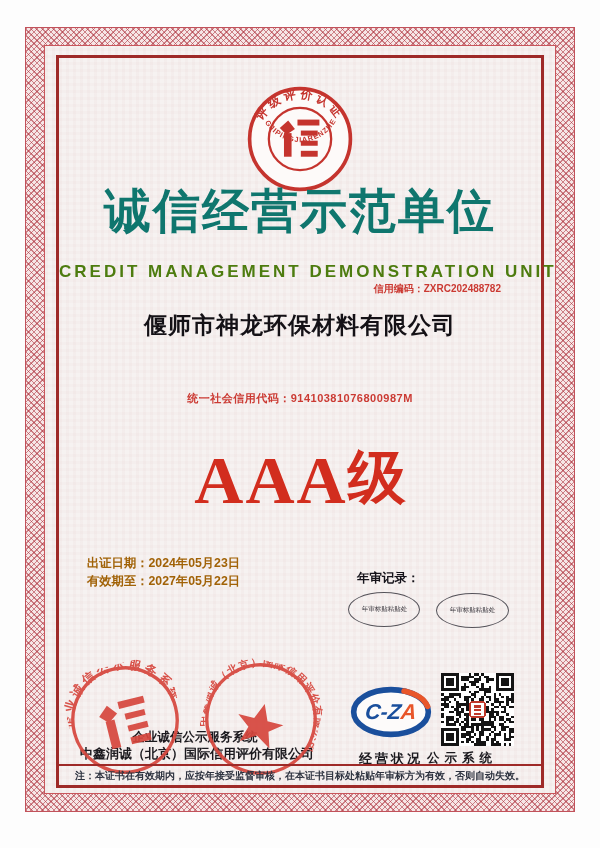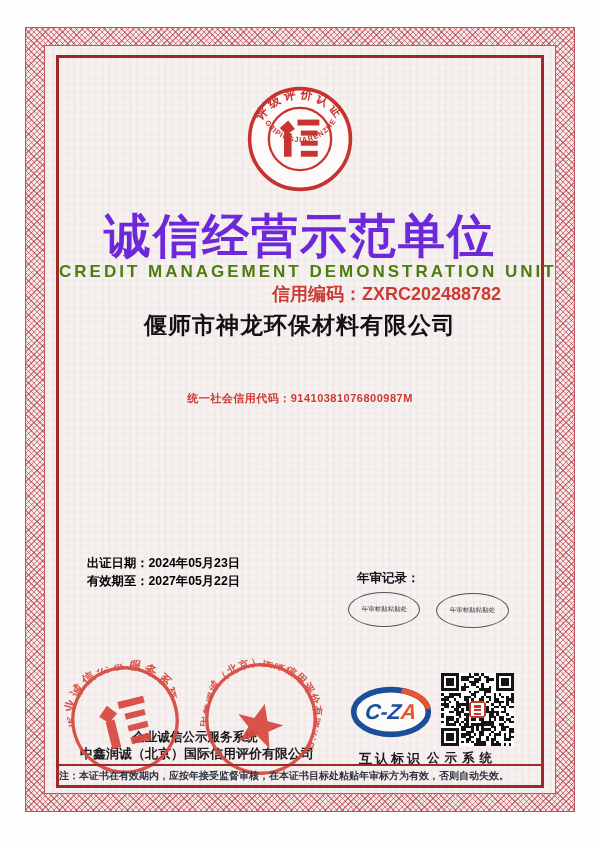--- a/index.html
+++ b/index.html
@@ -18,50 +18,50 @@
          background:
            repeating-linear-gradient(90deg, rgba(200,140,140,.05) 0 3px, transparent 3px 7px),
            repeating-linear-gradient(0deg, rgba(200,140,140,.04) 0 3px, transparent 3px 7px),
            #f6f2f1;}
   .frame{position:absolute;top:55px;left:56px;right:56px;bottom:60px;border:3px solid #9e2a28;}
   .content{position:absolute;top:58px;left:59px;right:59px;bottom:62px;}
   .abs{position:absolute;}
   .ctr{left:0;right:0;text-align:center;}
 
   .badge{top:26px;left:50%;transform:translateX(-50%);}
-  .title-cn{top:147px;font-size:47px;font-weight:900;letter-spacing:2px;color:#6d28d9;white-space:nowrap;}
+  .title-cn{top:122px;font-size:47px;font-weight:900;letter-spacing:2px;color:#0f766e;white-space:nowrap;}
   .title-en{top:204px;font-size:17px;font-weight:700;letter-spacing:3px;color:#4d7c0f;white-space:nowrap;}
-  .credit-line{top:224px;right:40px;font-size:18px;font-weight:800;color:#cb3a33;}
+  .credit-line{top:224px;right:40px;font-size:10px;font-weight:800;color:#cb3a33;}
   .company{top:252px;font-size:23px;font-weight:900;letter-spacing:1px;color:#141116;}
   .usc{top:285px;font-size:11px;font-weight:700;color:#cb3a33;letter-spacing:.5px;margin-top:48px;}
   .para{top:308px;left:28px;right:28px;font-size:13.8px;font-weight:700;color:#17151a;
         line-height:16.8px;text-align:justify;text-indent:2em;}
   .grade{top:388px;color:#d22d1e;line-height:1;}
   .grade-latin{font-family:"Liberation Serif","DejaVu Serif",serif;font-weight:700;font-size:68px;letter-spacing:2px;}
   .grade-cn{font-size:58px;font-weight:900;vertical-align:6px;}
-  .details{top:497px;left:28px;font-size:12.3px;font-weight:800;color:#000000;line-height:17.8px;white-space:nowrap;}
+  .details{top:497px;left:28px;font-size:12.3px;font-weight:800;color:#a16207;line-height:17.8px;white-space:nowrap;}
   .annual-label{top:512px;left:298px;font-size:12.5px;font-weight:800;color:#15131a;}
   .oval{border:1.4px solid #55535a;border-radius:50%;display:flex;align-items:center;justify-content:center;}
   .oval span{font-size:9px;transform:scale(.72);color:#3c3a40;white-space:nowrap;}
   .oval1{left:289px;top:534px;width:70px;height:33px;}
   .oval2{left:377px;top:535px;width:71px;height:33px;}
   .seal{opacity:.92;}
   .seal-left{left:10px;top:606px;transform:rotate(-14deg);}
   .seal-right{left:144px;top:603px;transform:rotate(14deg);}
   .cza{left:286px;top:626px;}
   .mutual-caption{left:282px;top:692px;width:100px;text-align:center;font-size:13px;font-weight:800;
                   letter-spacing:3px;color:#1b191e;white-space:nowrap;}
   .qr{left:382px;top:615px;}
   .qr-caption{left:368px;top:692px;width:100px;text-align:left;font-size:12.5px;font-weight:800;
               letter-spacing:5px;color:#1b191e;white-space:nowrap;}
   .caption1{left:0;top:671px;width:272px;text-align:center;font-size:12.5px;font-weight:800;color:#1b191e;z-index:1;}
   .caption2{left:2px;top:687px;width:272px;text-align:center;font-size:13px;font-weight:800;color:#1b191e;z-index:1;}
   .seal-layer{z-index:2;}
   .footer{left:0;right:0;bottom:0;height:20.5px;border-top:2.5px solid #9e2a28;
-          display:flex;align-items:center;z-index:3;}
+          display:flex;align-items:center;justify-content:center;z-index:3;}
   .footer span{font-size:10px;font-weight:700;color:#2e3340;white-space:nowrap;letter-spacing:0;}
 </style>
 </head>
 <body>
 
 <div class="cert">
   <div class="lace"></div>
   <div class="paper"></div>
   <div class="frame"></div>
 
@@ -91,20 +91,23 @@
     </svg>
 
     <div class="abs ctr title-cn">诚信经营示范单位</div>
     <div class="abs ctr title-en">CREDIT MANAGEMENT DEMONSTRATION UNIT</div>
     <div class="abs credit-line">信用编码：ZXRC202488782</div>
 
     <div class="abs ctr company">偃师市神龙环保材料有限公司</div>
     <div class="abs ctr usc">统一社会信用代码：91410381076800987M</div>
 
 
+    <div class="abs ctr grade">
+      <span class="grade-latin">AAA</span><span class="grade-cn">级</span>
+    </div>
 
     <div class="abs details">
       <div><span>出证日期：</span><span>2024年05月23日</span></div>
       <div><span>有效期至：</span><span>2027年05月22日</span></div>
     </div>
 
     <div class="abs annual-label">年审记录：</div>
     <div class="abs oval oval1">
       <span>年审标贴粘贴处</span>
     </div>
@@ -144,21 +147,21 @@
       <polygon fill="#d6463d" points="0,-24 7.1,-7.4 24,-7.4 10.7,2.9 15.8,19.4 0,9.6 -15.8,19.4 -10.7,2.9 -24,-7.4 -7.1,-7.4" transform="translate(0,8)"></polygon>
     </svg>
 
     <svg class="abs cza" width="92" height="56" viewBox="-48 -30 96 60">
       <ellipse rx="40" ry="24" fill="#fdfbfa" stroke="#1a4f9c" stroke-width="6"></ellipse>
       <path d="M 14,-22.5 A 40 24 0 0 1 39.2,-6" fill="none" stroke="#e8562a" stroke-width="6" stroke-linecap="round"></path>
       <text x="0" y="8" text-anchor="middle" font-size="23" font-weight="900" font-style="italic" fill="#1a4f9c" transform="skewX(-6)">
         <tspan>C-Z</tspan><tspan fill="#e8562a">A</tspan>
       </text>
     </svg>
-    <div class="abs mutual-caption">互认标识</div>
+    <div class="abs mutual-caption">经营状况</div>
 
     <svg class="abs qr" width="73" height="73" viewBox="0 0 29 29" shape-rendering="crispEdges">
       <rect width="29" height="29" fill="#ffffff"></rect>
       <g fill="#141414">
         <rect x="0" y="0" width="7" height="7"></rect>
           <rect x="1" y="1" width="5" height="5" fill="#fff"></rect>
           <rect x="2" y="2" width="3" height="3"></rect>
         <rect x="22" y="0" width="7" height="7"></rect>
           <rect x="23" y="1" width="5" height="5" fill="#fff"></rect>
           <rect x="24" y="2" width="3" height="3"></rect>

